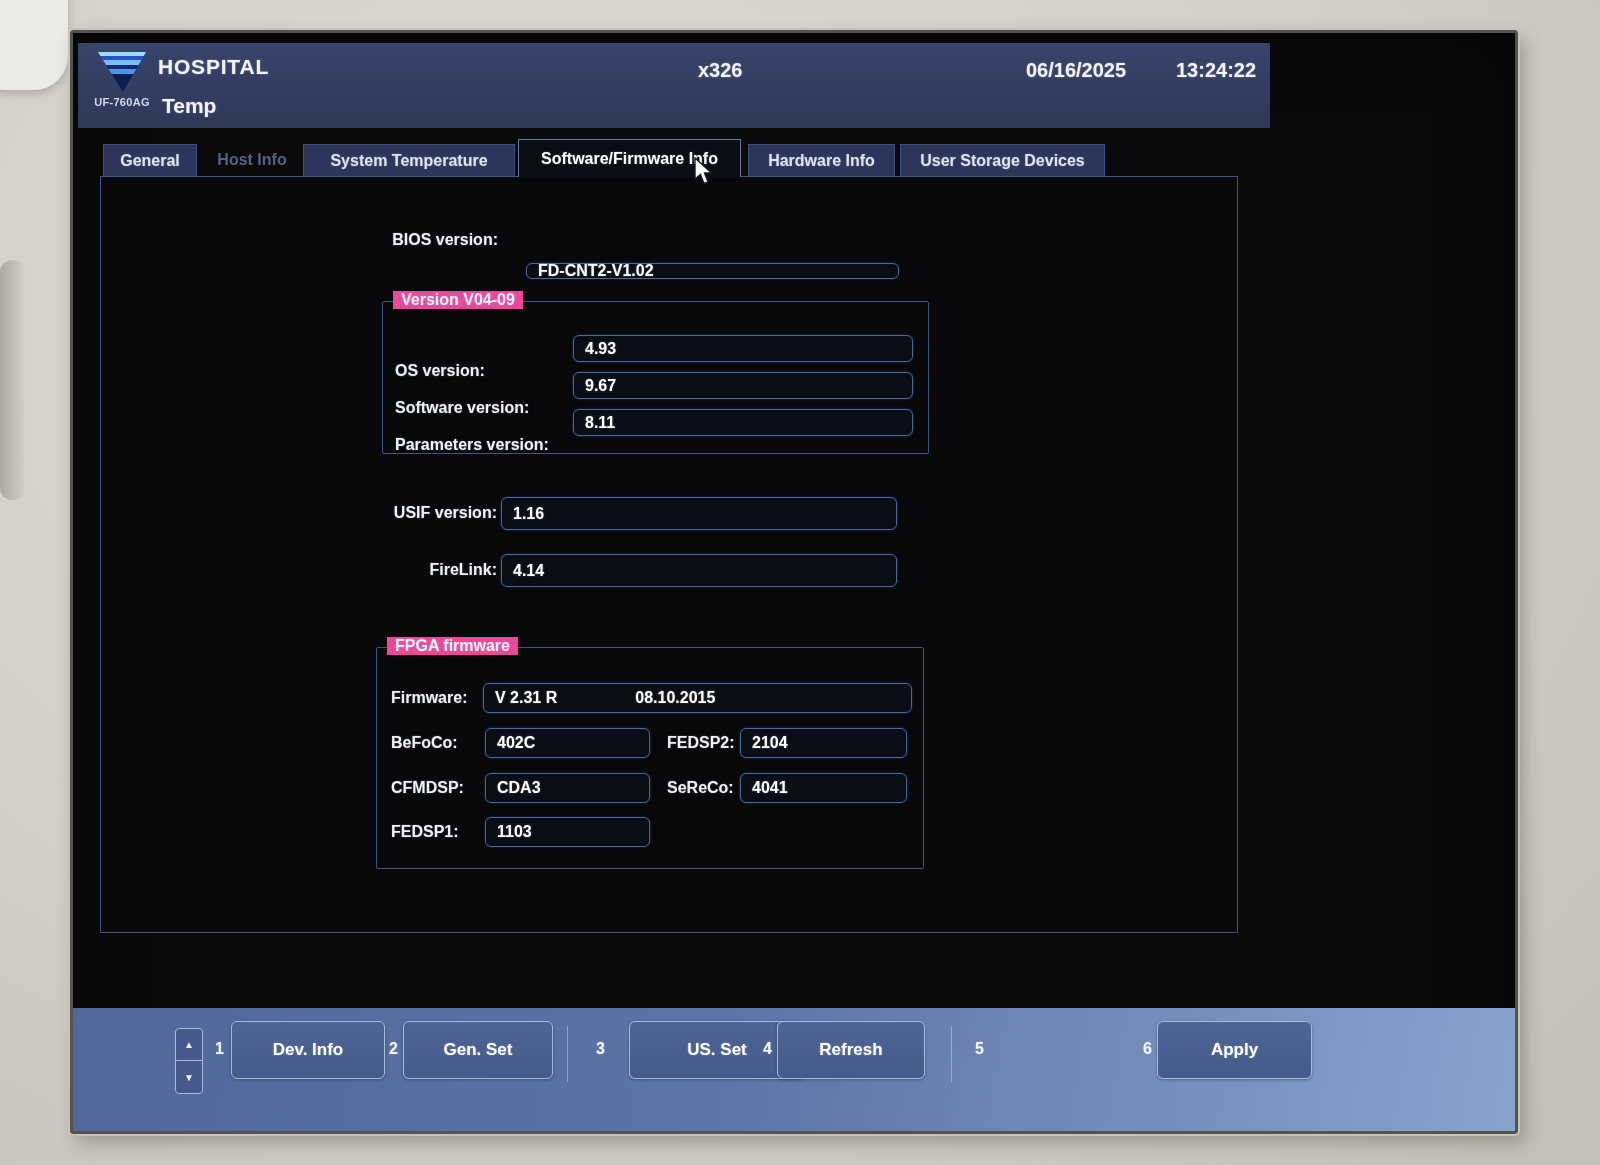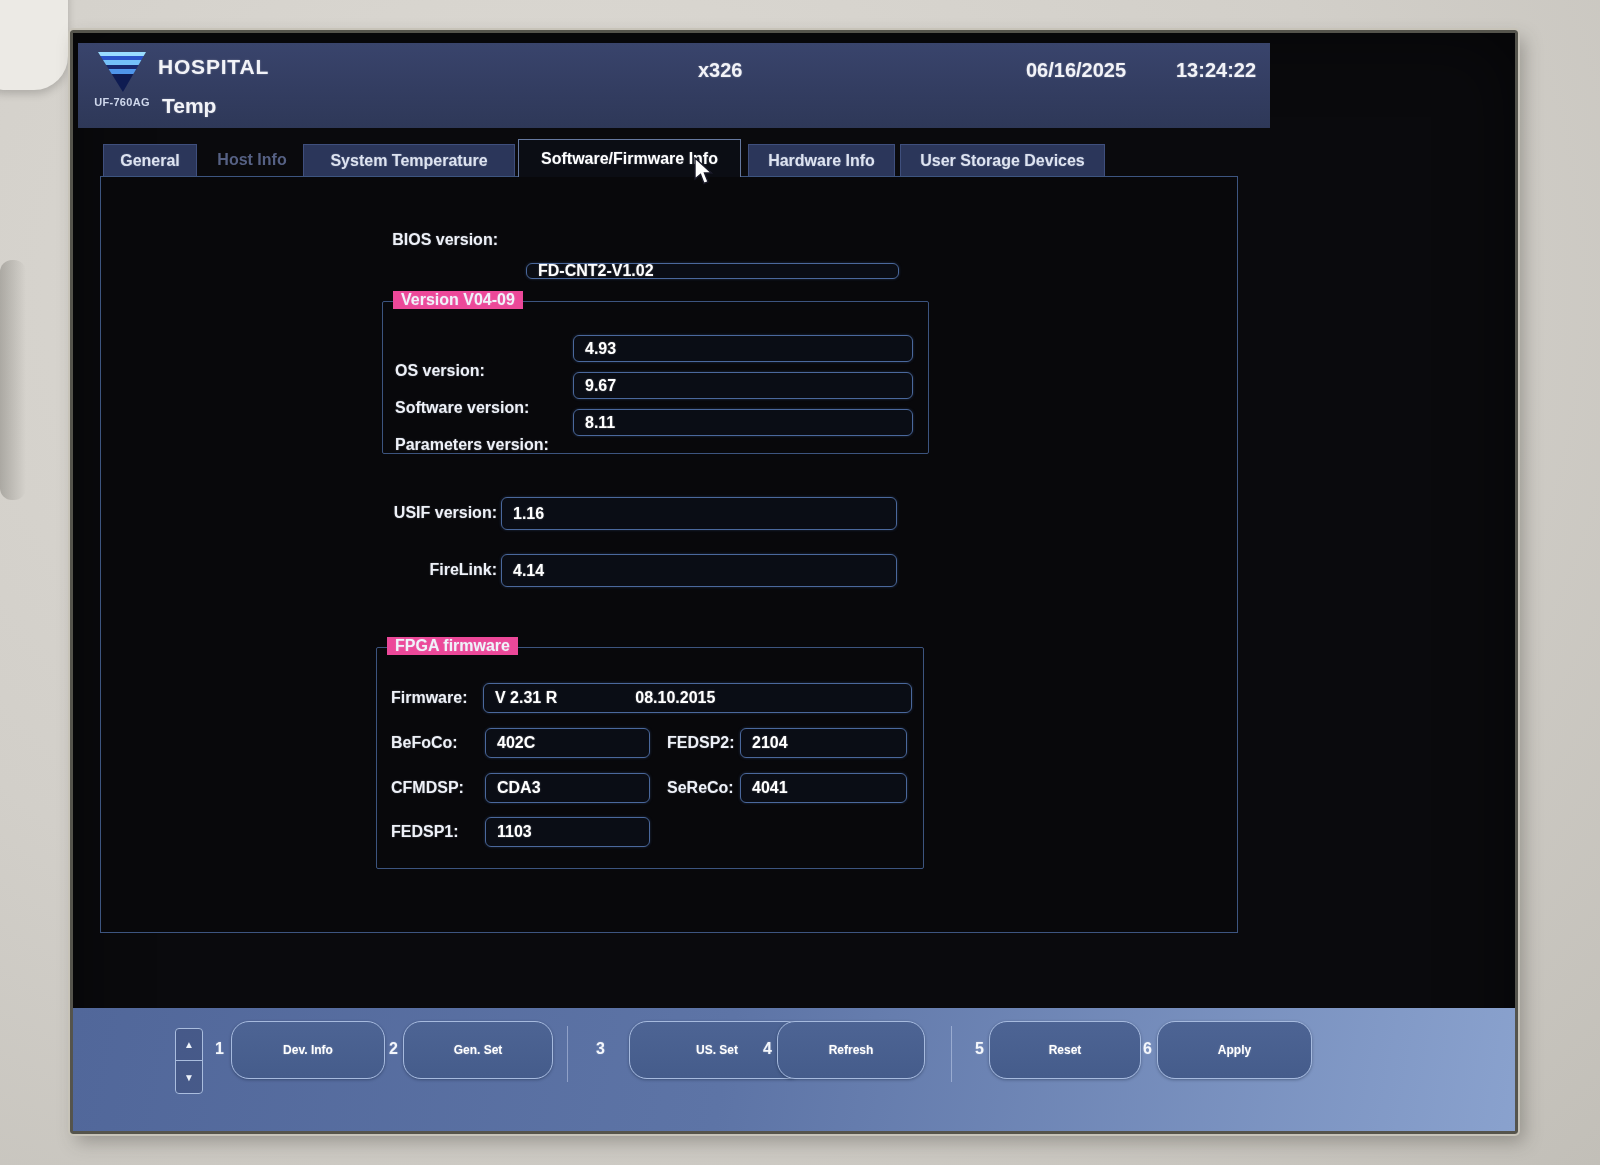--- a/index.html
+++ b/index.html
@@ -101,24 +101,24 @@
     background:linear-gradient(100deg, #51679a 0%, #5d74a6 45%, #8aa2ce 100%); z-index:5; }
   .footer-bar * { position:absolute; }
   .scroll-ctrl { left:102px; top:20px; width:28px; height:66px;
     border:1px solid #aabdde; border-radius:4px; overflow:hidden; }
   .scroll-half { position:absolute; left:0; width:100%; height:50%;
     display:flex; align-items:center; justify-content:center;
     color:#eef3fb; font-size:10px; background:rgba(30,45,80,.25); cursor:pointer; }
   .scroll-half.up { top:0; border-bottom:1px solid #aabdde; }
   .scroll-half.down { bottom:0; }
   .fnum { top:32px; color:#f4f7fc; font-size:16px; font-weight:bold; text-shadow:0 0 2px rgba(255,255,255,.3); }
-  .fbtn { top:13px; height:58px; border:1px solid #a6bade; border-radius:18px;
+  .fbtn { top:13px; height:58px; border:1px solid #a6bade; border-radius:6px;
     background:linear-gradient(180deg,#4d6494 0%, #455c8b 100%);
     display:flex; align-items:center; justify-content:center;
-    color:#ffffff; font-size:12px; font-weight:bold; text-shadow:0 0 2px rgba(255,255,255,.35);
+    color:#ffffff; font-size:17px; font-weight:bold; text-shadow:0 0 2px rgba(255,255,255,.35);
     box-shadow:0 1px 3px rgba(10,20,40,.35); cursor:pointer; }
   .fdiv { top:18px; width:1px; height:56px; background:rgba(225,235,255,.4); }
   #fnum1 { left:142px; } #fbtn1 { left:158px; width:154px; }
   #fnum2 { left:316px; } #fbtn2 { left:330px; width:150px; }
   #fdiv1 { left:494px; }
   #fnum3 { left:523px; } #fbtn3 { left:556px; width:176px; }
   #fnum4 { left:690px; } #fbtn4 { left:704px; width:148px; }
   #fdiv2 { left:878px; }
   #fnum5 { left:902px; } #fbtn5 { left:916px; width:152px; }
   #fnum6 { left:1070px; } #fbtn6 { left:1084px; width:155px; }
@@ -211,21 +211,20 @@
     <div class="fbtn" id="fbtn1">Dev. Info</div>
     <div class="fnum" id="fnum2">2</div>
     <div class="fbtn" id="fbtn2">Gen. Set</div>
     <div class="fdiv" id="fdiv1"></div>
     <div class="fnum" id="fnum3">3</div>
     <div class="fbtn" id="fbtn3">US. Set</div>
     <div class="fnum" id="fnum4">4</div>
     <div class="fbtn" id="fbtn4">Refresh</div>
     <div class="fdiv" id="fdiv2"></div>
     <div class="fnum" id="fnum5">5</div>
-    <div class="fbtn" id="fbtn5">Reset</div>
     <div class="fnum" id="fnum6">6</div>
     <div class="fbtn" id="fbtn6">Apply</div>
   </div>
 
   <svg class="cursor" viewBox="0 0 24 30">
     <polygon points="2,1 2,22 7.5,17.5 11,26.5 15,24.8 11.5,16 18.5,16" fill="#ffffff" stroke="#1a1a28" stroke-width="1.4"></polygon>
   </svg>
 
 </div>
 

